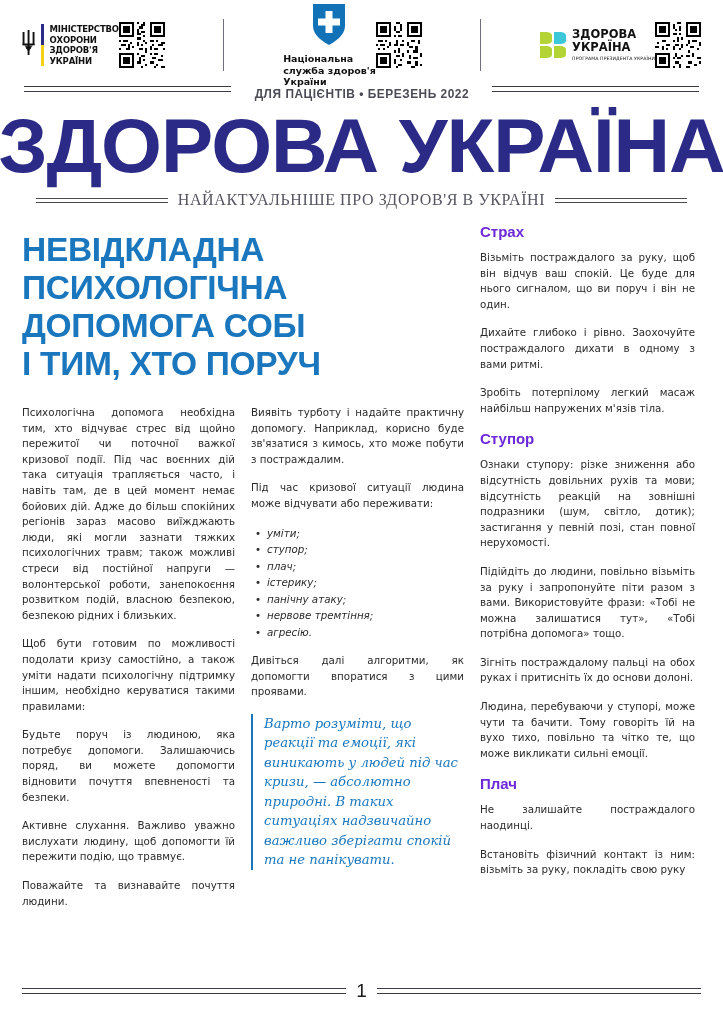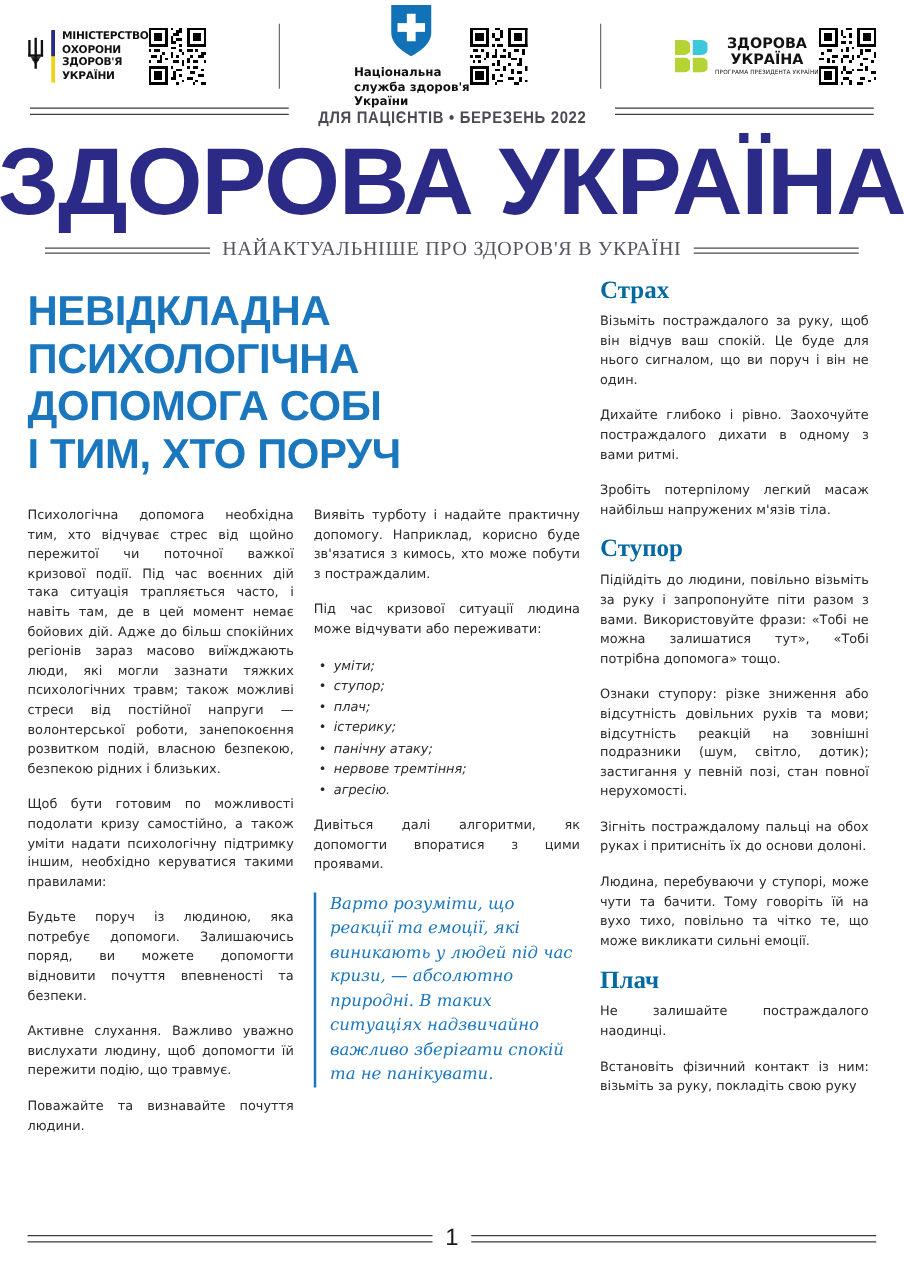--- a/index.html
+++ b/index.html
@@ -81,21 +81,20 @@
     font-size: 9.5px;
     line-height: 11.5px;
     color: #111;
   }
 
   
   .zu {
     display: flex;
     align-items: center;
     gap: 6px;
-    text-align: center;
   }
   .zu-mark {
     width: 26px;
     height: 26px;
     display: grid;
     grid-template-columns: 12px 12px;
     grid-template-rows: 12px 12px;
     gap: 2px;
     flex: none;
   }
@@ -238,25 +237,25 @@
     font-family: "DejaVu Serif", serif;
     font-style: italic;
     font-size: 13.2px;
     line-height: 19.5px;
     color: #1a76bd;
     margin: 0;
   }
 
   
   h2.section-head {
-    font-family: Liberation Serif, serif;
+    font-family: Liberation Sans, sans-serif;
     font-weight: 700;
-    font-size: 20px;
+    font-size: 15px;
     line-height: 18px;
-    color: #0369a1;
+    color: #6d28d9;
     margin: 0 0 9px 0;
   }
   h2.section-head.spaced { margin-top: 14px; }
 
   
   .footer {
     position: absolute;
     left: 22px;
     right: 22px;
     bottom: 22px;
@@ -590,22 +589,22 @@
   </div>
 
   <div class="col-right">
 
     <h2 class="section-head">Страх</h2>
     <p class="body-text">Візьміть постраждалого за руку, щоб він відчув ваш спокій. Це буде для нього сигналом, що ви поруч і він не один.</p>
     <p class="body-text">Дихайте глибоко і рівно. Заохочуйте постраждалого дихати в одному з вами ритмі.</p>
     <p class="body-text">Зробіть потерпілому легкий масаж найбільш напружених м'язів тіла.</p>
 
     <h2 class="section-head spaced">Ступор</h2>
+    <p class="body-text">Ознаки ступору: різке зниження або відсутність довільних рухів та мови; відсутність реакцій на зовнішні подразники (шум, світло, дотик); застигання у певній позі, стан повної нерухомості.</p>
     <p class="body-text">Підійдіть до людини, повільно візьміть за руку і запропонуйте піти разом з вами. Використовуйте фрази: «Тобі не можна залишатися тут», «Тобі потрібна допомога» тощо.</p>
-    <p class="body-text">Ознаки ступору: різке зниження або відсутність довільних рухів та мови; відсутність реакцій на зовнішні подразники (шум, світло, дотик); застигання у певній позі, стан повної нерухомості.</p>
     <p class="body-text">Зігніть постраждалому пальці на обох руках і притисніть їх до основи долоні.</p>
     <p class="body-text">Людина, перебуваючи у ступорі, може чути та бачити. Тому говоріть їй на вухо тихо, повільно та чітко те, що може викликати сильні емоції.</p>
 
     <h2 class="section-head spaced">Плач</h2>
     <p class="body-text">Не залишайте постраждалого наодинці.</p>
     <p class="body-text">Встановіть фізичний контакт із ним: візьміть за руку, покладіть свою руку</p>
   </div>
 </div>
 
 <div class="footer">

